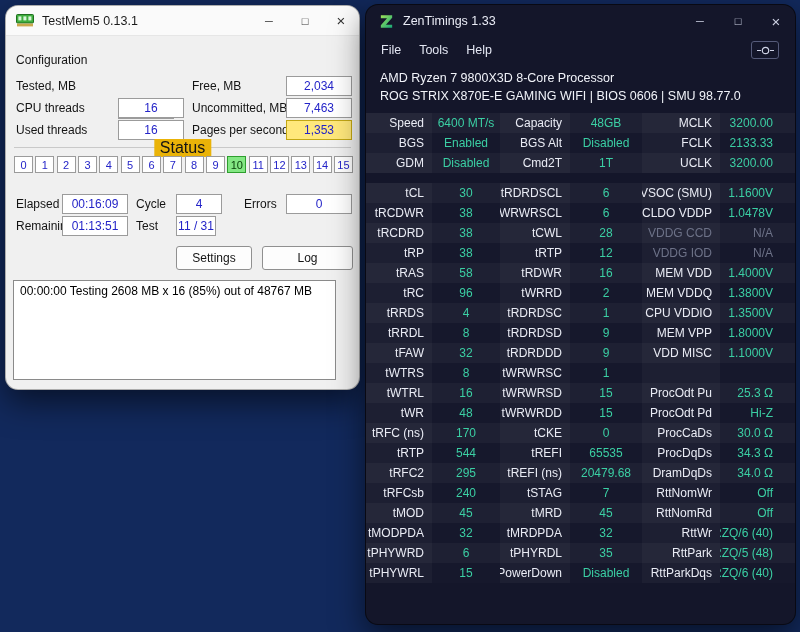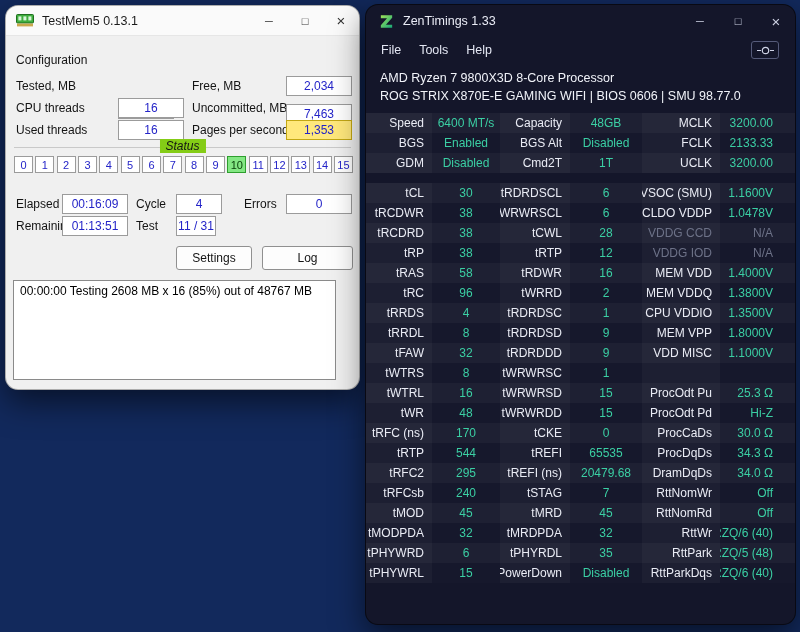--- a/index.html
+++ b/index.html
@@ -18,21 +18,21 @@
   .tm5-titlebar { height:30px; background:#fafafa; border-bottom:1px solid #e6e6e6; display:flex; align-items:center; padding-left:10px; }
   .tm5-title { font-size:12.5px; color:#1b1b1b; margin-left:8px; flex:1; white-space:nowrap; }
   .winbtns { display:flex; height:100%; }
   .winbtn { width:36px; height:100%; display:flex; align-items:center; justify-content:center; border:none; background:transparent; font-size:11px; color:#333; cursor:default; }
   .winbtn.close { font-size:15px; }
   .tm5-body { position:relative; height:355px; font-size:12px; color:#141414; }
   .tm5-label { position:absolute; line-height:20px; white-space:nowrap; }
   .vbox { position:absolute; height:20px; background:#ffffff; border:1px solid #9b9b9b; color:#2424c8; font-size:12px; display:flex; align-items:center; justify-content:center; white-space:nowrap; }
   .vbox.yellow { background:#ffe87c; border-color:#c3a714; }
   .tm5-groupline { position:absolute; left:8px; right:8px; top:111px; border-top:1px solid #c9c9c9; }
-  .tm5-grouplabel { position:absolute; left:50%; transform:translateX(-50%); top:103px; background:#84cc16; padding:0 6px; font-size:12px;font-style:italic; }
+  .tm5-grouplabel { position:absolute; left:50%; transform:translateX(-50%); top:103px; background:#eab308; padding:0 6px; font-size:16px; }
   .tm5-statusrow { position:absolute; left:8px; top:120px; width:339px; display:flex; justify-content:space-between; }
   .tm5-status-box { width:19px; height:17px; border:1px solid #9b9b9b; background:#fff; color:#2424c8; font-size:11px; display:flex; align-items:center; justify-content:center; }
   .tm5-status-box.active { background:#83e783; border-color:#2e9e2e; color:#0a420a; }
   .tm5-btn { position:absolute; height:24px; background:#fdfdfd; border:1px solid #909090; border-radius:3px; font-size:12px; color:#141414; display:flex; align-items:center; justify-content:center; cursor:default; }
   .tm5-log { position:absolute; left:7px; top:244px; width:323px; height:100px; background:#fff; border:1px solid #8a8a8a; padding:3px 6px; font-size:12px; color:#000; white-space:nowrap; overflow:hidden; }
 
   
   .zt { left:365px; top:4px; width:431px; height:621px; background:#14162a; border:1px solid rgba(0,0,0,0.55); color:#e8eaf2; display:flex; flex-direction:column; overflow:hidden; }
   .zt-titlebar { height:32px; display:flex; align-items:center; padding-left:12px; flex:0 0 auto; }
   .zt-title { font-size:12.5px; color:#e9ebf5; margin-left:8px; flex:1; white-space:nowrap; }
@@ -83,21 +83,21 @@
       <span class="tm5-label" style="left:10px;top:14px;">Configuration</span>
 
       <span class="tm5-label" style="left:10px;top:40px;">Tested, MB</span>
       <span class="vbox" style="left:112px;top:40px;width:56px;margin-top:23px;">41,728</span>
       <span class="tm5-label" style="left:186px;top:40px;">Free, MB</span>
       <span class="vbox" style="left:280px;top:40px;width:66px;">2,034</span>
 
       <span class="tm5-label" style="left:10px;top:62px;">CPU threads</span>
       <span class="vbox" style="left:112px;top:62px;width:66px;">16</span>
       <span class="tm5-label" style="left:186px;top:62px;">Uncommitted, MB</span>
-      <span class="vbox" style="left:280px;top:68px;width:66px;">7,463</span>
+      <span class="vbox" style="left:280px;top:62px;width:66px;">7,463</span>
 
       <span class="tm5-label" style="left:10px;top:84px;">Used threads</span>
       <span class="vbox" style="left:112px;top:84px;width:66px;">16</span>
       <span class="tm5-label" style="left:186px;top:84px;">Pages per second</span>
       <span class="vbox yellow" style="left:280px;top:84px;width:66px;">1,353</span>
 
       <span class="tm5-groupline"></span>
       <span class="tm5-grouplabel">Status</span>
       <div class="tm5-statusrow">
           <div class="tm5-status-box">0</div>

